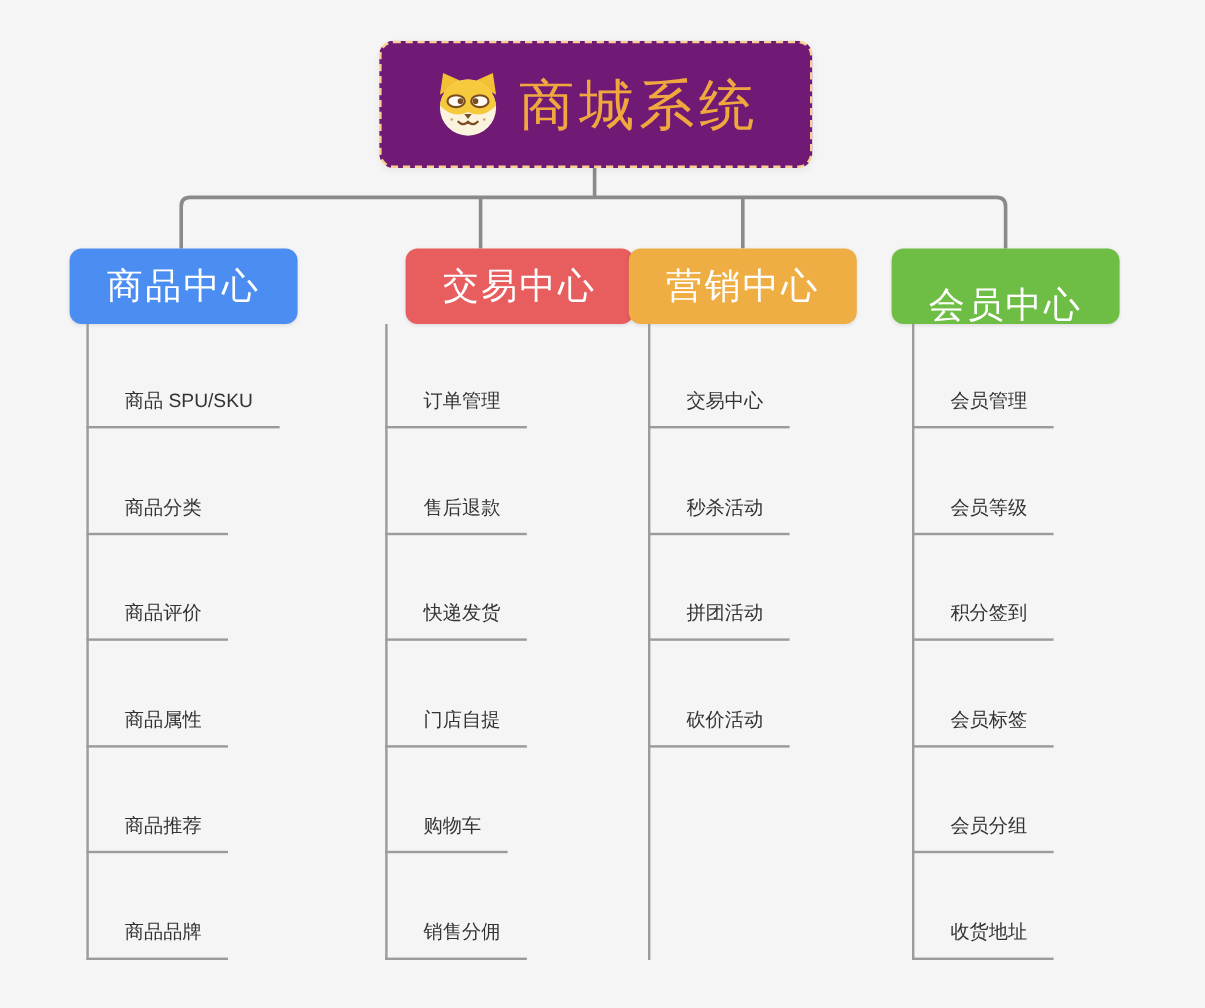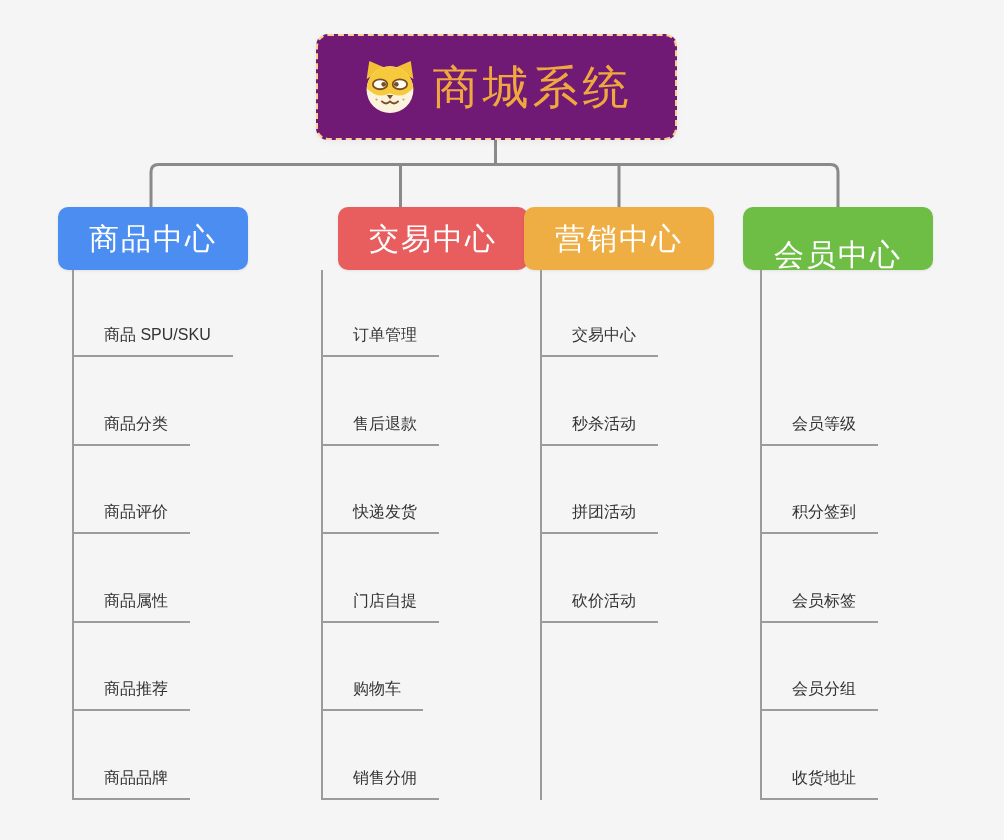--- a/index.html
+++ b/index.html
@@ -101,19 +101,20 @@
   <div class="leaf" style="left:321px;top:497px">快递发货</div>
   <div class="leaf" style="left:321px;top:586px">门店自提</div>
   <div class="leaf" style="left:321px;top:674px">购物车</div>
   <div class="leaf" style="left:321px;top:763px">销售分佣</div>
 
   <div class="leaf" style="left:540px;top:320px">交易中心</div>
   <div class="leaf" style="left:540px;top:409px">秒杀活动</div>
   <div class="leaf" style="left:540px;top:497px">拼团活动</div>
   <div class="leaf" style="left:540px;top:586px">砍价活动</div>
 
+  <div class="leaf" style="left:760px;top:320px">会员管理</div>
   <div class="leaf" style="left:760px;top:409px">会员等级</div>
   <div class="leaf" style="left:760px;top:497px">积分签到</div>
   <div class="leaf" style="left:760px;top:586px">会员标签</div>
   <div class="leaf" style="left:760px;top:674px">会员分组</div>
   <div class="leaf" style="left:760px;top:763px">收货地址</div>
 
 </div>
 
 </body></html>

